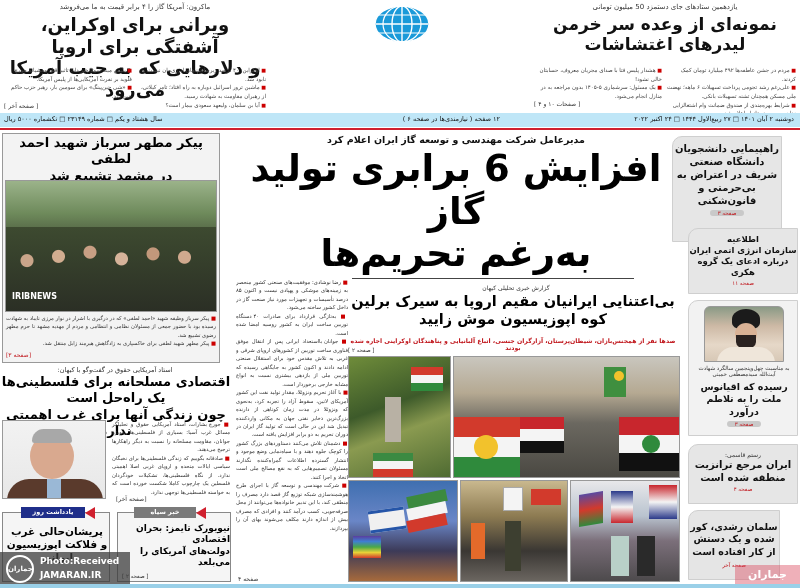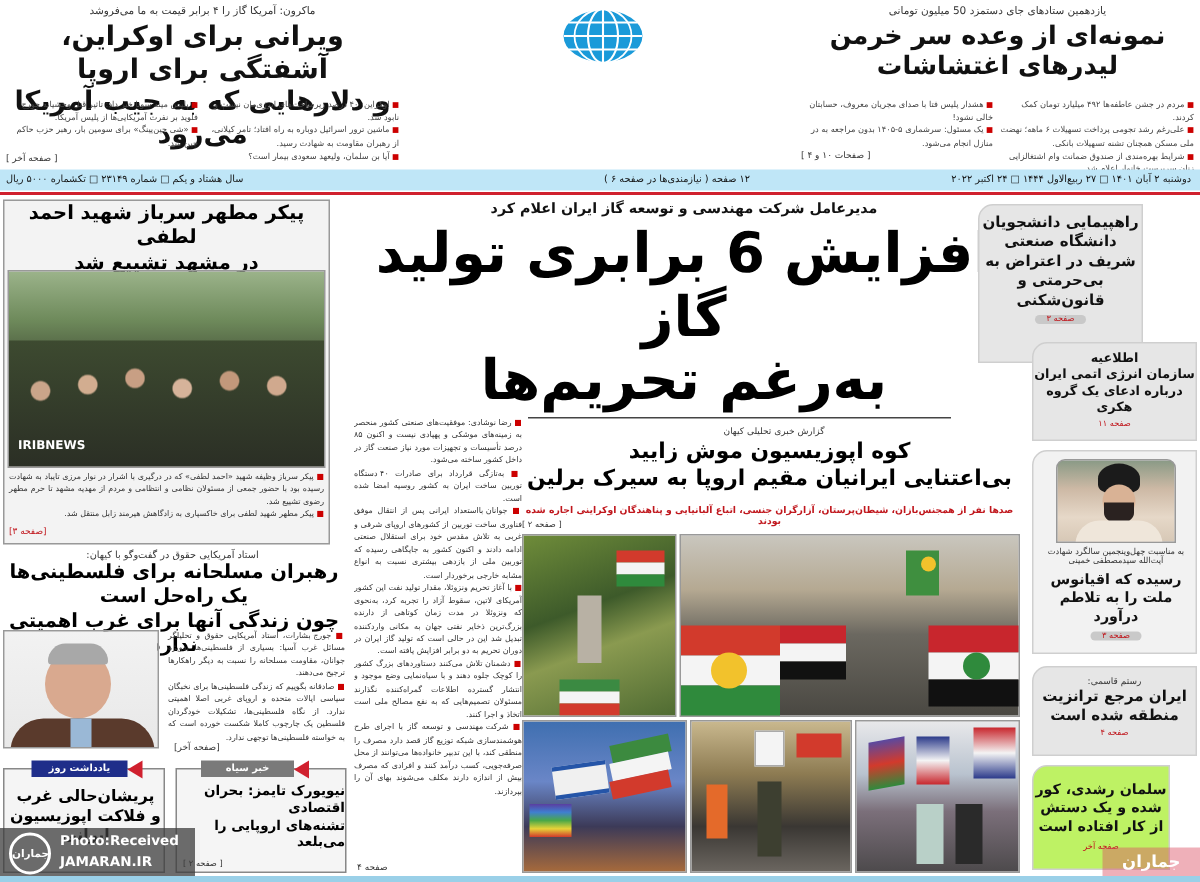--- a/index.html
+++ b/index.html
@@ -143,41 +143,41 @@
   <div class="watermark-irib">IRIBNEWS</div>
 </div>
 <div class="abs body-col" style="left:6px; top:314px; width:210px; font-size:5.3px;">
   <p class="b">پیکر سرباز وظیفه شهید «احمد لطفی» که در درگیری با اشرار در نوار مرزی تایباد به شهادت رسیده بود با حضور جمعی از مسئولان نظامی و انتظامی و مردم از مهدیه مشهد تا حرم مطهر رضوی تشییع شد.</p>
   <p class="b">پیکر مطهر شهید لطفی برای خاکسپاری به زادگاهش هیرمند زابل منتقل شد.</p>
 </div>
 <div class="abs pageref" style="left:6px; top:351px; color:#c0161c;">[صفحه ۳]</div>
 
 <div class="abs kicker" style="left:2px; top:366px; width:226px; font-size:6.5px;">استاد آمریکایی حقوق در گفت‌وگو با کیهان:</div>
 <div class="abs h2" style="left:0; top:374px; width:232px; font-size:13px;">
-  <div>رهبران مسلحانه برای فلسطینی‌ها یک راه‌حل است</div>
+  <div>اقتصادی مسلحانه برای فلسطینی‌ها یک راه‌حل است</div>
   <div>چون زندگی آنها برای غرب اهمیتی ندارد</div>
 </div>
 <div class="photo ph-man" style="left:2px; top:420px; width:104px; height:79px;">
   <div style="position:absolute; left:27px; top:12px; width:44px; height:46px; border-radius:50%; background:#d9a98f;"></div>
   <div style="position:absolute; left:29px; top:8px; width:40px; height:14px; border-radius:20px 20px 4px 4px; background:#a8a8a8;"></div>
   <div style="position:absolute; left:4px; top:58px; width:96px; height:22px; border-radius:30px 30px 0 0; background:#5a3a2c;"></div>
   <div style="position:absolute; left:44px; top:58px; width:14px; height:22px; background:#9ab8d6;"></div>
 </div>
 <div class="abs body-col" style="left:112px; top:420px; width:118px;">
   <p class="b">جورج بشارات، استاد آمریکایی حقوق و تحلیلگر مسائل غرب آسیا: بسیاری از فلسطینی‌ها به‌ویژه جوانان، مقاومت مسلحانه را نسبت به دیگر راهکارها ترجیح می‌دهند.</p>
   <p class="b">صادقانه بگوییم که زندگی فلسطینی‌ها برای نخبگان سیاسی ایالات متحده و اروپای غربی اصلا اهمیتی ندارد. از نگاه فلسطینی‌ها، تشکیلات خودگردان فلسطین یک چارچوب کاملا شکست خورده است که به خواسته فلسطینی‌ها توجهی ندارد.</p>
 </div>
 <div class="abs pageref" style="left:116px; top:495px;">[صفحه آخر]</div>
 
 <div class="box" style="left:117px; top:512px; width:114px; height:70px;">
   <div class="tag" style="left:16px; width:62px; background:#7a7a7a;">خبر سیاه</div>
   <div class="tag-arrow" style="left:78px; border-right:10px solid #d0202e;"></div>
   <div class="h2" style="position:absolute; left:2px; top:10px; width:110px; font-size:9px;text-align:right;">
     <div>نیویورک تایمز: بحران اقتصادی</div>
-    <div>تشنه‌های اروپایی را</div>
+    <div>دولت‌های آمریکای را</div>
     <div>می‌بلعد</div>
   </div>
   <div class="pageref" style="position:absolute; left:4px; top:60px; font-size:5.5px;">[ صفحه ۲ ]</div>
 </div>
 <div class="box" style="left:2px; top:512px; width:108px; height:70px;">
   <div class="tag" style="left:18px; width:64px; background:#1f2e8a;">یادداشت روز</div>
   <div class="tag-arrow" style="left:82px; border-right:10px solid #d0202e;"></div>
   <div class="h2" style="position:absolute; left:2px; top:12px; width:104px; font-size:10.5px;">
     <div>پریشان‌حالی غرب</div>
     <div>و فلاکت اپوزیسیون ایرانی</div>
@@ -196,22 +196,22 @@
   <p class="b">به‌تازگی قرارداد برای صادرات ۴۰ دستگاه توربین ساخت ایران به کشور روسیه امضا شده است.</p>
   <p class="b">جوانان بااستعداد ایرانی پس از انتقال موفق فناوری ساخت توربین از کشورهای اروپای شرقی و غربی به تلاش مقدس خود برای استقلال صنعتی ادامه دادند و اکنون کشور به جایگاهی رسیده که توربین ملی از بازدهی بیشتری نسبت به انواع مشابه خارجی برخوردار است.</p>
   <p class="b">با آغاز تحریم ونزوئلا، مقدار تولید نفت این کشور آمریکای لاتین، سقوط آزاد را تجربه کرد، به‌نحوی که ونزوئلا در مدت زمان کوتاهی از دارنده بزرگ‌ترین ذخایر نفتی جهان به مکانی واردکننده تبدیل شد این در حالی است که تولید گاز ایران در دوران تحریم به دو برابر افزایش یافته است.</p>
   <p class="b">دشمنان تلاش می‌کنند دستاوردهای بزرگ کشور را کوچک جلوه دهند و با سیاه‌نمایی وضع موجود و انتشار گسترده اطلاعات گمراه‌کننده نگذارند مسئولان تصمیم‌هایی که به نفع مصالح ملی است اتخاذ و اجرا کنند.</p>
   <p class="b">شرکت مهندسی و توسعه گاز با اجرای طرح هوشمندسازی شبکه توزیع گاز قصد دارد مصرف را منطقی کند، با این تدبیر خانواده‌ها می‌توانند از محل صرفه‌جویی، کسب درآمد کنند و افرادی که مصرف بیش از اندازه دارند مکلف می‌شوند بهای آن را بپردازند.</p>
 </div>
 <div class="abs pageref" style="left:238px; top:575px;">صفحه ۴</div>
 
 <div class="abs" style="left:352px; top:284px; width:328px; font-size:6px; text-align:center; color:#333;">گزارش خبری تحلیلی کیهان</div>
 <div class="abs h2" style="left:346px; top:292px; width:334px; font-size:14.5px;">
+  <div>بی‌اعتنایی ایرانیان مقیم اروپا به سیرک برلین</div>
   <div>کوه اپوزیسیون موش زایید</div>
-  <div>بی‌اعتنایی ایرانیان مقیم اروپا به سیرک برلین</div>
 </div>
 <div class="abs redtext" style="left:346px; top:337px; width:334px; font-size:6.2px;">صدها نفر از همجنس‌بازان، شیطان‌پرستان، آزارگران جنسی، اتباع آلبانیایی و پناهندگان اوکراینی اجاره شده بودند</div>
 <div class="abs pageref" style="left:348px; top:347px; font-size:5.5px;">[ صفحه ۲ ]</div>
 
 <div class="photo ph-tree" style="left:348px; top:356px; width:103px; height:122px;">
   <div class="flag" style="left:62px; top:10px; width:32px; height:8px; background:#d23a2c;"></div>
   <div class="flag" style="left:62px; top:18px; width:32px; height:8px; background:#f4f4f4;"></div>
   <div class="flag" style="left:62px; top:26px; width:32px; height:8px; background:#2f8a3c;"></div>
   <div class="flag" style="left:36px; top:40px; width:16px; height:45px; background:#b8b1a4;"></div>
   <div class="flag" style="left:24px; top:96px; width:40px; height:8px; background:#3b8a42;"></div>
@@ -247,21 +247,21 @@
   <div class="flag" style="left:44px; top:40px; width:16px; height:50px; background:#3d3f30;"></div>
 </div>
 <div class="photo ph-flags2" style="left:570px; top:480px; width:110px; height:102px;">
   <div class="flag" style="left:8px; top:12px; width:24px; height:32px; background:linear-gradient(#5a49a0,#d23a2c,#2f8a3c); transform:skewY(-10deg);"></div>
   <div class="flag" style="left:40px; top:10px; width:22px; height:32px; background:linear-gradient(#2b3a8a,#f4f4f4,#c8262d);"></div>
   <div class="flag" style="left:78px; top:4px; width:28px; height:34px; background:linear-gradient(#c8262d,#f4f4f4,#2b3a8a);"></div>
   <div class="flag" style="left:40px; top:55px; width:18px; height:40px; background:#b9d0c8;"></div>
   <div class="flag" style="left:66px; top:55px; width:18px; height:40px; background:#2a2a2a;"></div>
 </div>
 
-<div class="card" style="left:652px; top:136px; width:110px; height:106px;">
+<div class="card" style="left:672px; top:136px; width:110px; height:106px;">
   <div class="t" style="margin-top:5px; font-size:10px;">راهپیمایی دانشجویان دانشگاه صنعتی شریف در اعتراض به بی‌حرمتی و قانون‌شکنی</div>
   <div class="ref" style="margin-top:3px;"><span class="pill">صفحه ۳</span></div>
 </div>
 <div class="card" style="left:688px; top:228px; width:110px; height:66px;">
   <div class="t" style="margin-top:5px; font-size:8.5px;">اطلاعیه</div>
   <div class="t" style="font-size:8.5px;">سازمان انرژی اتمی ایران درباره ادعای یک گروه هکری</div>
   <div class="ref" style="margin-top:2px;">صفحه ۱۱</div>
 </div>
 <div class="card" style="left:688px; top:300px; width:110px; height:136px; background:#f2f2f2;">
   <div class="photo ph-cleric" style="left:15px; top:5px; width:80px; height:56px; border-radius:6px 6px 0 0;">
@@ -272,21 +272,21 @@
   </div>
   <div class="small" style="position:absolute; top:64px; left:2px; width:106px; font-size:5.5px;">به مناسبت چهل‌وپنجمین سالگرد شهادت آیت‌الله سیدمصطفی خمینی</div>
   <div class="t" style="position:absolute; top:80px; left:2px; width:106px; font-size:9.5px;">رسیده که اقیانوس ملت را به تلاطم درآورد</div>
   <div class="ref" style="position:absolute; top:120px; left:0; width:110px;"><span class="pill">صفحه ۳</span></div>
 </div>
 <div class="card" style="left:688px; top:444px; width:110px; height:60px;">
   <div class="small" style="margin-top:6px;">رستم قاسمی:</div>
   <div class="t" style="font-size:10px;">ایران مرجع ترانزیت منطقه شده است</div>
   <div class="ref" style="margin-top:2px;">صفحه ۴</div>
 </div>
-<div class="card" style="left:688px; top:510px; width:92px; height:70px; background:#bef264;">
+<div class="card" style="left:688px; top:510px; width:92px; height:70px; background:#e5e5e5;">
   <div class="t" style="margin-top:10px; font-size:9.5px;">سلمان رشدی، کور شده و یک دستش از کار افتاده است</div>
   <div class="ref" style="margin-top:4px;">صفحه آخر</div>
 </div>
 
 <div class="watermark">
   <div class="circ">جماران</div>
   <div class="l1">Photo:Received</div>
   <div class="l2">JAMARAN.IR</div>
 </div>
 <div class="jamaran-tab">جماران</div>

